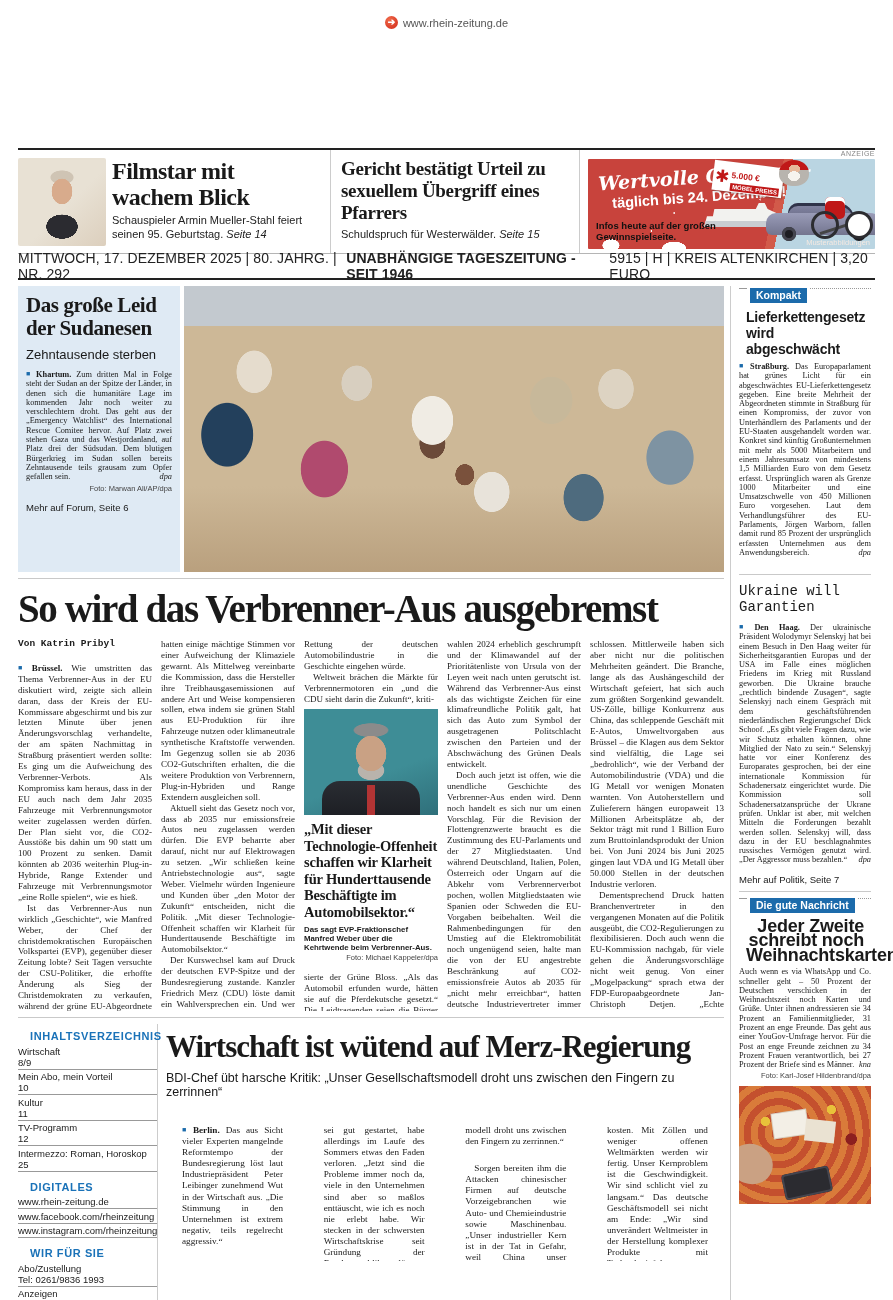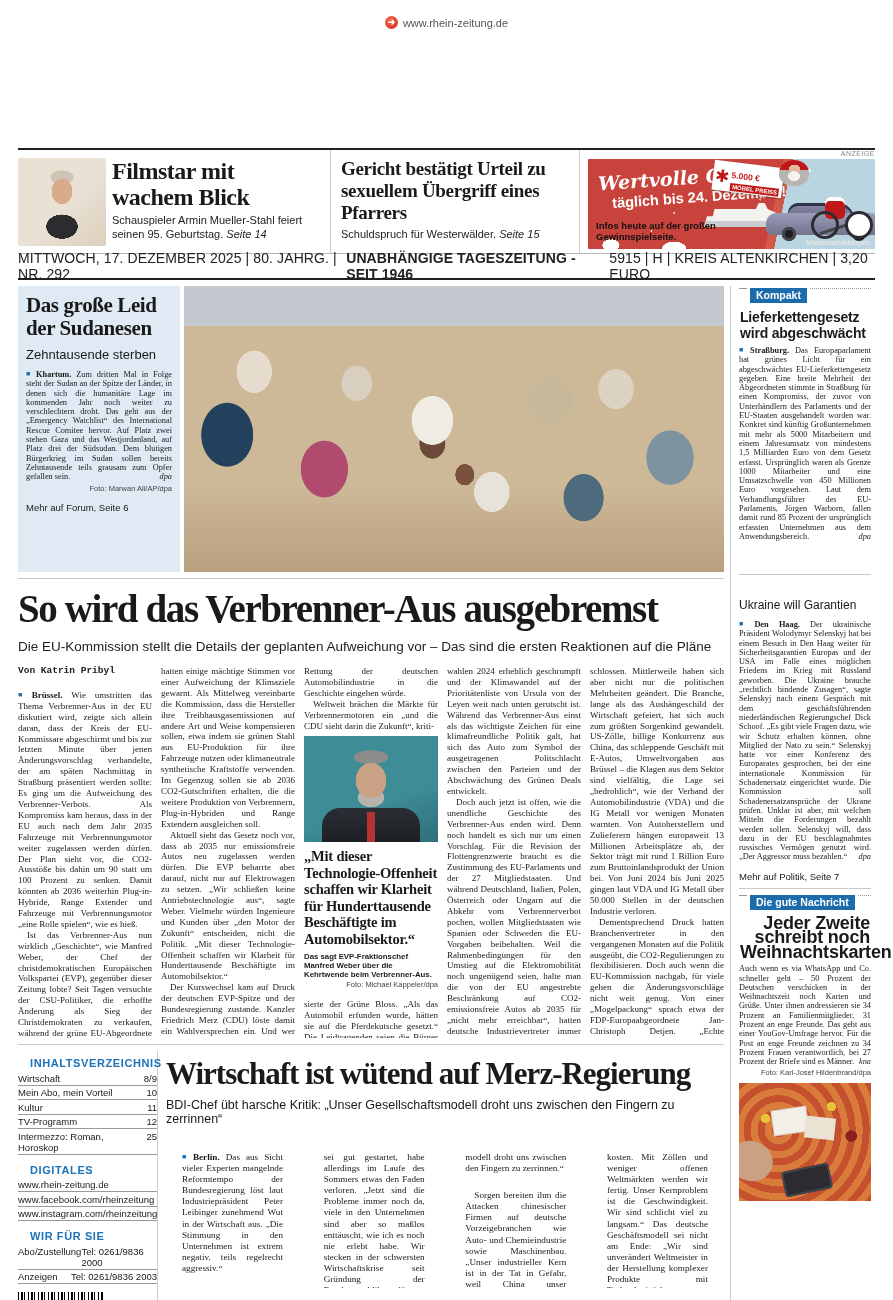--- a/index.html
+++ b/index.html
@@ -125,27 +125,27 @@
 
   .rule-light{border-top:1px solid #c9c9c9;margin:6px 0;}
 
   
   .badge-row{display:flex;margin:2px 0 6px;}
   .badge-row::before{content:"";width:8px;border-top:1px solid #999;margin-right:3px;}
   .badge-row::after{content:"";flex:1;border-top:1px dotted #999;margin-left:3px;}
   .badge{background:#1c6bab;color:#fff;font-family:"Liberation Sans",sans-serif;
          font-weight:700;font-size:10.5px;padding:1px 6px 2px;}
 
-  .kompakt h3,.goodnews h3{margin:0 1px 5px;font-family:"Liberation Sans",sans-serif;
+  .kompakt h3,.goodnews h3{margin:0 7px 5px;font-family:"Liberation Sans",sans-serif;
         font-weight:700;font-size:14px;line-height:16px;letter-spacing:-0.2px;}
   .goodnews h3{font-size:18px;line-height:14.5px;text-align:right;}
   .kompakt{height:282px;overflow:hidden;}
 
   .side-art h2{margin:6px 0 0;font-size:17.5px;line-height:21px;font-weight:700;letter-spacing:-0.3px;}
-  .side-art .sub{font-family:Liberation Sans, sans-serif;font-size:12px;margin:23px 0 8px;}
+  .side-art .sub{font-family:Liberation Mono, monospace;font-size:14px;margin:8px 0 8px;}
 
   
   .lead-head{font-weight:700;font-size:39px;line-height:44px;letter-spacing:-1.4px;margin:8px 0 8px;}
   .lead-sub{font-family:"Liberation Sans",sans-serif;font-size:13.5px;color:#222;margin-bottom:12px;}
   .cols{display:flex;justify-content:space-between;}
   .col{width:134px;font-size:9px;line-height:10.9px;text-align:justify;height:372px;overflow:hidden;}
   .col p{margin:0;}
   .col p.ind{text-indent:9px;}
   .byline{font-family:Liberation Mono, monospace;font-weight:700;font-size:9.5px;margin-bottom:13px;}
   .weber-photo{width:134px;height:106px;margin:5px 0 6px;position:relative;overflow:hidden;
@@ -160,22 +160,22 @@
   .pullquote{font-weight:700;font-size:14.5px;line-height:16.5px;letter-spacing:-0.2px;
              text-align:left;margin:4px 0 5px;}
   .qcap{font-family:"Liberation Sans",sans-serif;font-weight:700;font-size:7.8px;line-height:9px;text-align:left;}
   .qcredit{font-family:"Liberation Sans",sans-serif;font-size:7.5px;color:#444;text-align:right;margin:1px 0 8px;}
 
   
   .bottom-row{display:flex;margin-top:4px;}
   .toc-col{width:139px;flex:none;padding-top:6px;position:relative;}
   .sec-title{color:#1a72b8;font-family:"Liberation Sans",sans-serif;font-weight:700;
              font-size:11px;letter-spacing:0.6px;margin:0 0 2px;padding-left:12px;}
-  .toc-row{display:flex;justify-content:space-between;border-bottom:1px solid #999;
-           font-family:"Liberation Sans",sans-serif;font-size:9.5px;padding:1.5px 0 1px;}
+  .toc-row{display:flex;justify-content:flex-end;border-bottom:1px solid #999;
+           font-family:"Liberation Sans",sans-serif;font-size:9.5px;padding:1.5px 0 1px;flex-direction:column;}
   .toc-gap{height:9px;}
   .barcodes{display:flex;align-items:flex-end;gap:8px;margin-top:8px;}
   .ean-bars{width:86px;height:32px;
      background:repeating-linear-gradient(90deg,#000 0 1px,#fff 1px 3px,#000 3px 5px,#fff 5px 6px,#000 6px 7px,#fff 7px 10px);}
 
   .bottom-article{flex:1;border-left:1px solid #ccc;padding-left:8px;padding-top:4px;}
   .bdi-head{font-weight:700;font-size:31px;line-height:34px;letter-spacing:-1px;margin:2px 0 7px;}
   .bdi-sub{font-family:"Liberation Sans",sans-serif;font-size:12.5px;margin-bottom:10px;}
   .bcols{display:flex;justify-content:space-between;}
   .bcol{width:133px;font-size:9.2px;line-height:11.1px;text-align:justify;height:152px;overflow:hidden;}
@@ -280,21 +280,20 @@
             <div class="credit">Foto: Marwan Ali/AP/dpa</div>
             <div class="more">Mehr auf Forum, Seite 6</div>
           </div>
           <div class="main-photo"></div>
         </div>
 
         <div class="rule-light"></div>
 
         <div>
           <h1 class="lead-head">So wird das Verbrenner-Aus ausgebremst</h1>
-          <div class="lead-sub">Die EU-Kommission stellt die Details der geplanten Aufweichung vor – Das sind die ersten Reaktionen auf die Pläne</div>
           <div class="cols">
             <div class="col">
               <div class="byline">Von Katrin Pribyl</div>
               <p><span class="sq">■</span><span class="city">Brüssel.</span> <span>Wie umstritten das Thema Verbrenner-Aus in der EU diskutiert wird, zeigte sich allein daran, dass der Kreis der EU-Kommissare abgeschirmt und bis zur letzten Minute über jenen Änderungsvorschlag verhandelte, der am späten Nachmittag in Straßburg präsentiert werden sollte: Es ging um die Aufweichung des Verbrenner-Verbots. Als Kompromiss kam heraus, dass in der EU auch nach dem Jahr 2035 Fahrzeuge mit Verbrennungsmotor weiter zugelassen werden dürfen. Der Plan sieht vor, die CO2-Ausstöße bis dahin um 90 statt um 100 Prozent zu senken. Damit könnten ab 2036 weiterhin Plug-in-Hybride, Range Extender und Fahrzeuge mit Verbrennungsmotor „eine Rolle spielen“, wie es hieß.</span></p>
               <p class="ind">Ist das Verbrenner-Aus nun wirklich „Geschichte“, wie Manfred Weber, der Chef der christdemokratischen Europäischen Volkspartei (EVP), gegenüber dieser Zeitung lobte? Seit Tagen versuchte der CSU-Politiker, die erhoffte Änderung als Sieg der Christdemokraten zu verkaufen, während der grüne EU-Abgeordnete Michael Bloss in dem Entwurf „ein Dokument der Orientierungslosigkeit“ sah. Dabei waren die Details bis zuletzt nicht klar. Selbst in der EU-Kommission</p>
             </div>
             <div class="col">
               <p>hatten einige mächtige Stimmen vor einer Aufweichung der Klimaziele gewarnt. Als Mittelweg vereinbarte die Kommission, dass die Hersteller ihre Treibhausgasemissionen auf andere Art und Weise kompensieren sollen, etwa indem sie grünen Stahl aus EU-Produktion für ihre Fahrzeuge nutzen oder klimaneutrale synthetische Kraftstoffe verwenden. Im Gegenzug sollen sie ab 2036 CO2-Gutschriften erhalten, die die weitere Produktion von Verbrennern, Plug-in-Hybriden und Range Extendern ausgleichen soll.</p>
               <p class="ind">Aktuell sieht das Gesetz noch vor, dass ab 2035 nur emissionsfreie Autos neu zugelassen werden dürfen. Die EVP beharrte aber darauf, nicht nur auf Elektrowagen zu setzen. „Wir schließen keine Antriebstechnologie aus“, sagte Weber. Vielmehr würden Ingenieure und Kunden über „den Motor der Zukunft“ entscheiden, nicht die Politik. „Mit dieser Technologie-Offenheit schaffen wir Klarheit für Hunderttausende Beschäftigte im Automobilsektor.“</p>
               <p class="ind">Der Kurswechsel kam auf Druck der deutschen EVP-Spitze und der Bundesregierung zustande. Kanzler Friedrich Merz (CDU) löste damit ein Wahlversprechen ein. Und wer die Lobeshymnen aus dem christdemokratischen Lager hörte, hätte tatsächlich glauben können, dass dieser 16. Dezember als Tag der</p>
@@ -357,21 +356,21 @@
             <div class="toc-row">
                 <span>www.facebook.com/rheinzeitung</span>
               </div>
             <div class="toc-row">
                 <span>www.instagram.com/rheinzeitung</span>
               </div>
             <div class="toc-gap"></div>
             <div class="sec-title">WIR FÜR SIE</div>
             <div class="toc-row">
                 <span>Abo/Zustellung</span>
-                <span>Tel: 0261/9836 2000</span>
+                <span>Tel: 0261/9836 1993</span>
               </div>
             <div class="toc-row">
                 <span>Anzeigen</span>
                 <span>Tel: 0261/9836 2003</span>
               </div>
             <div class="barcodes">
               <div>
                 <div class="ean-bars"></div>
 
               </div>

